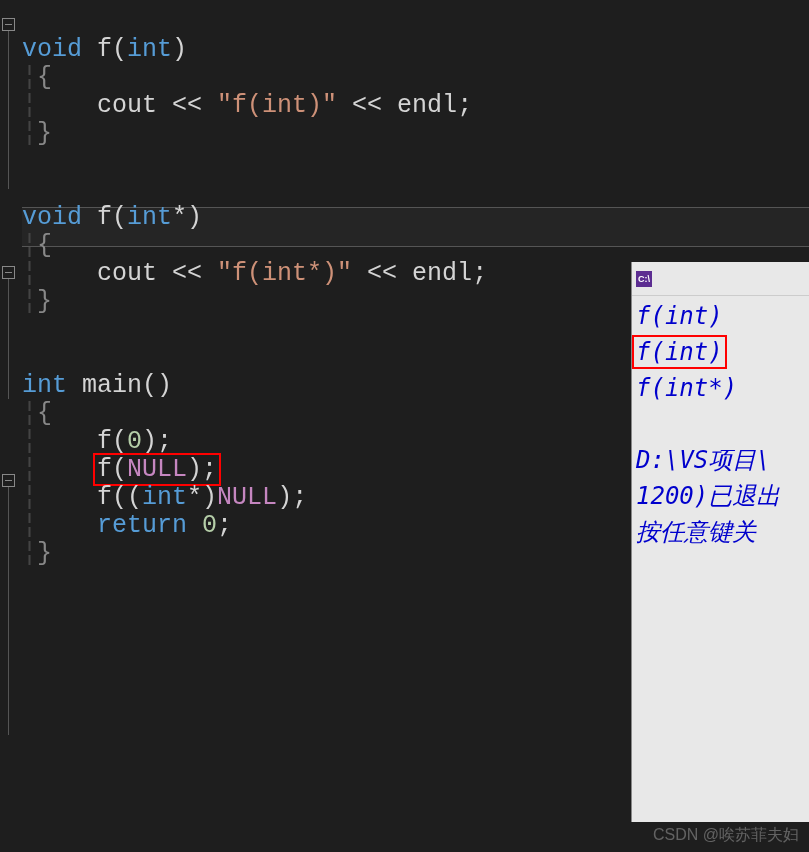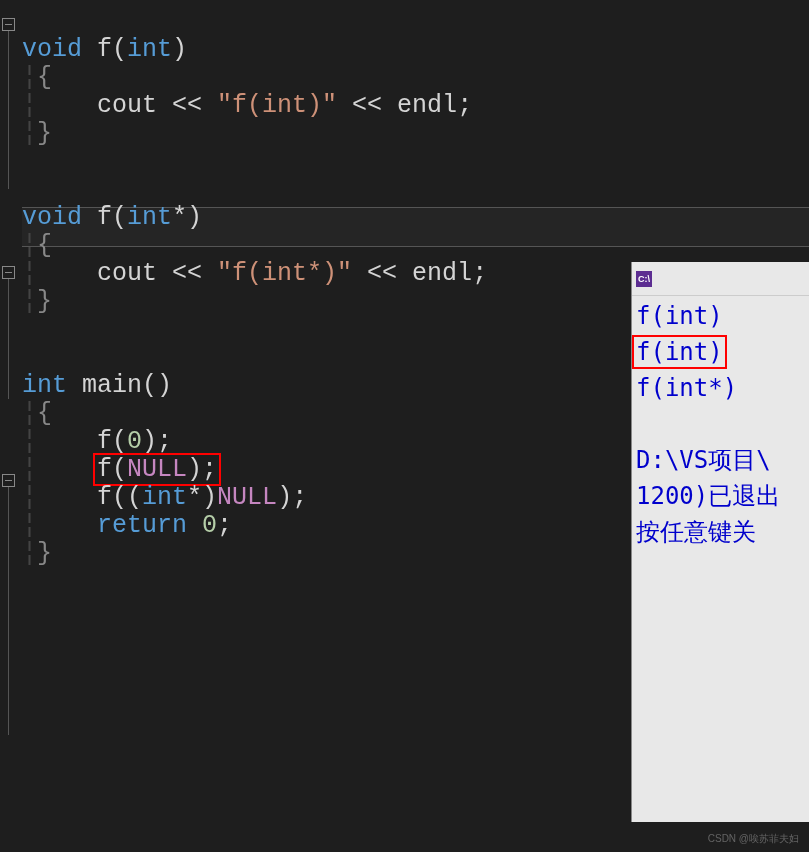--- a/index.html
+++ b/index.html
@@ -110,34 +110,35 @@
       align-items: center;
       justify-content: center;
       color: #fff;
       font-size: 9px;
       font-weight: bold;
     }
     .console-body {
       padding: 2px 4px;
       white-space: pre;
       overflow: hidden;
+      font-style: italic;
     }
     .console-highlight {
       border: 2px solid #ff0000;
       display: inline-block;
       padding: 0 2px;
       margin-left: -4px;
       line-height: 30px;
     }
     .watermark {
       position: absolute;
       bottom: 6px;
       right: 10px;
       color: rgba(200,200,200,0.4);
-      font-size: 10px;
+      font-size: 16px;
       font-family: Arial, sans-serif;
     }
     .fold-line {
       position: absolute;
       left: 8px;
       width: 1px;
       background: #555;
     }
   </style>
 </head>

